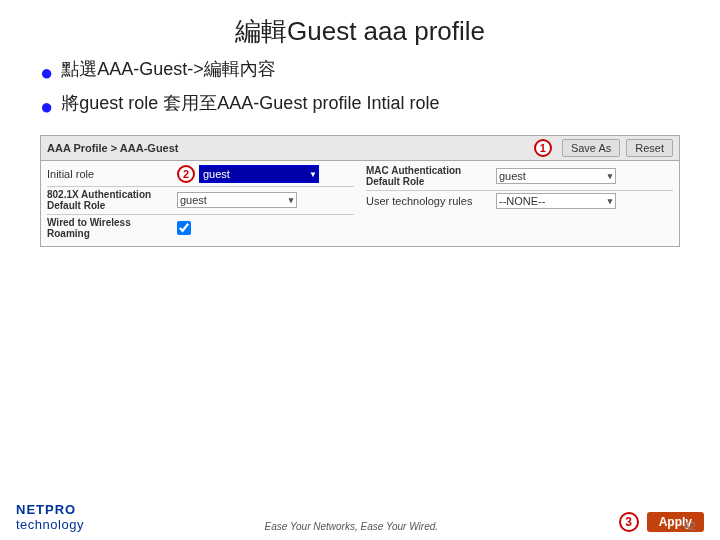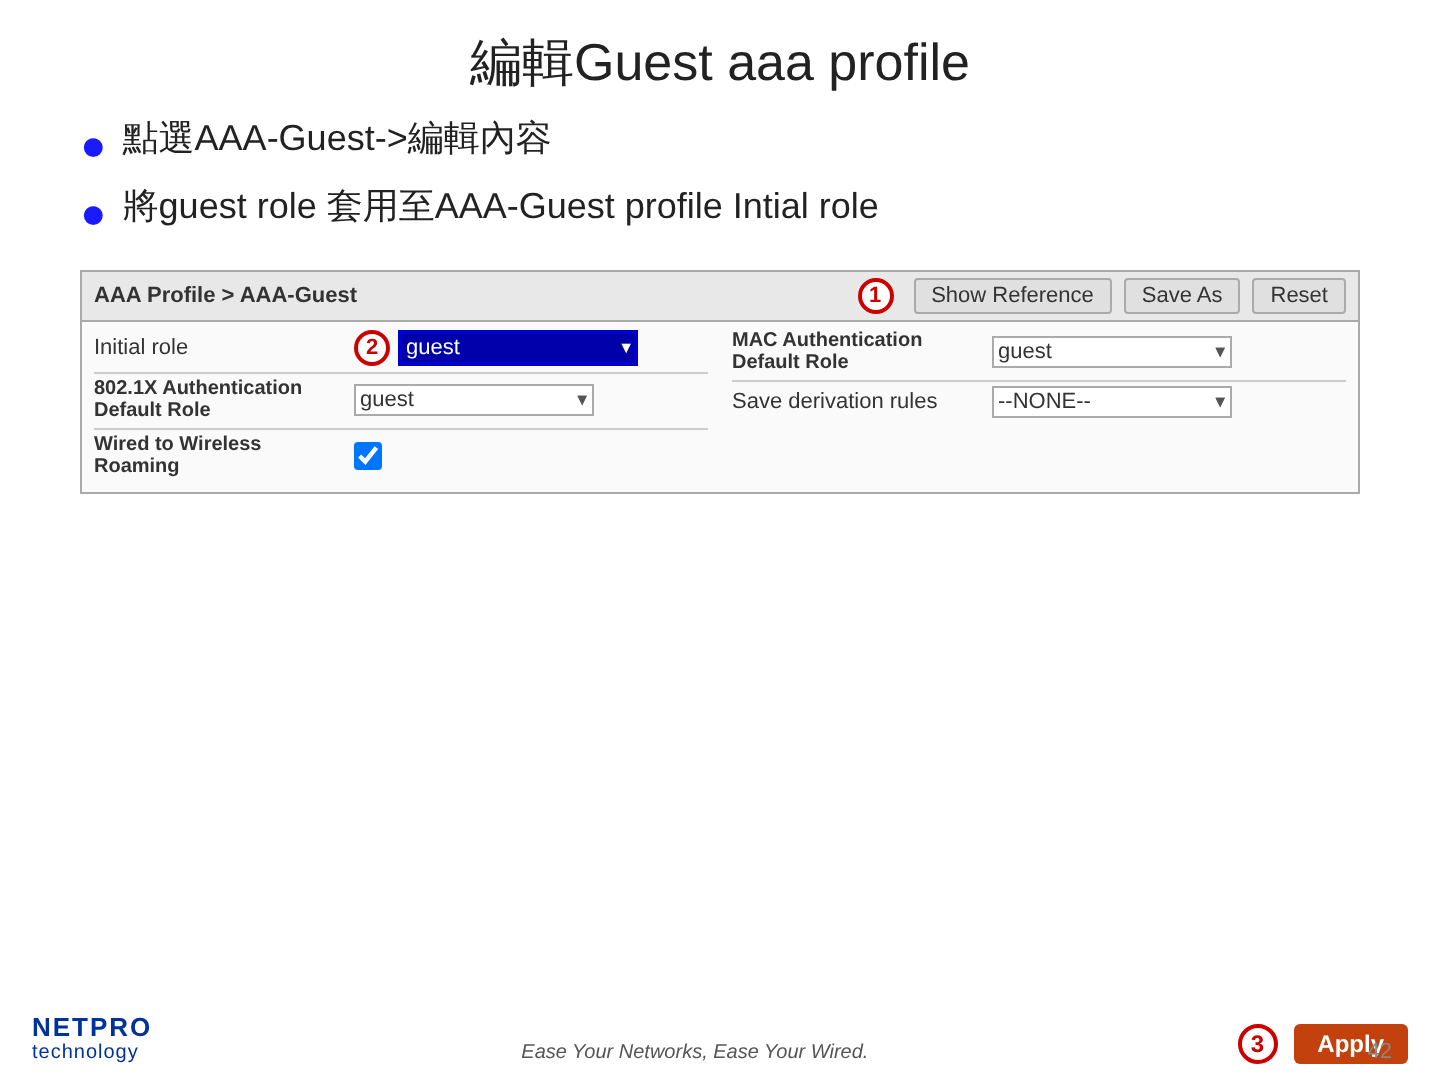--- a/index.html
+++ b/index.html
@@ -216,21 +216,21 @@
     }
 
     .logo-text {
       font-size: 13px;
       font-weight: bold;
       color: #003399;
       letter-spacing: 1px;
     }
 
     .logo-subtext {
-      font-size: 10px;
+      font-size: 13px;
       color: #003399;
       letter-spacing: 0.5px;
     }
 
     .footer-tagline {
       font-size: 10px;
       color: #555;
       font-style: italic;
     }
 
@@ -308,21 +308,20 @@
       <span class="bullet-dot">●</span>
       <span>將guest role 套用至AAA-Guest profile Intial role</span>
     </div>
   </div>
 
   <div class="panel">
 
     <div class="panel-header">
       <span class="panel-header-breadcrumb">AAA Profile &gt; AAA-Guest</span>
       <div class="panel-header-num">1</div>
-      <button class="panel-header-btn">Show Reference</button>
       <button class="panel-header-btn">Save As</button>
       <button class="panel-header-btn">Reset</button>
     </div>
 
     <div class="panel-body">
       <div class="two-col">
 
         <div class="col-left">
 
           <div class="form-row">
@@ -373,21 +372,21 @@
               <select class="form-select-normal">
                 <option value="guest">guest</option>
               </select>
               <span style="position:absolute;right:2px;top:50%;transform:translateY(-50%);font-size:8px;color:#555;pointer-events:none;">▼</span>
             </div>
           </div>
 
           <div class="divider-line"></div>
 
           <div class="form-row">
-            <span class="form-label">Save derivation rules</span>
+            <span class="form-label">User technology rules</span>
             <div class="select-wrapper select-wrapper-normal" style="position:relative;display:inline-block;">
               <select class="form-select-normal">
                 <option value="none">--NONE--</option>
               </select>
               <span style="position:absolute;right:2px;top:50%;transform:translateY(-50%);font-size:8px;color:#555;pointer-events:none;">▼</span>
             </div>
           </div>
 
         </div>
       </div>

